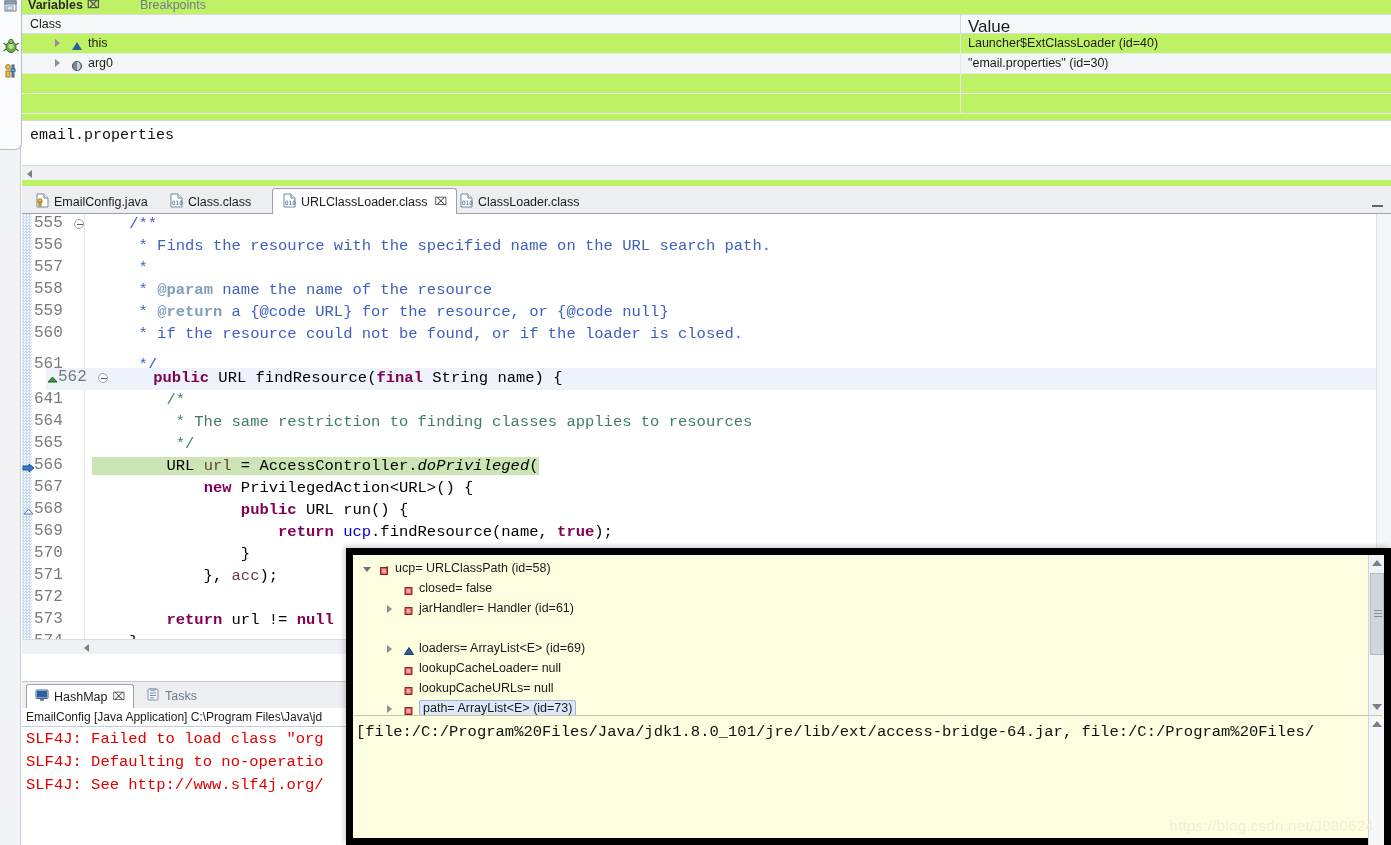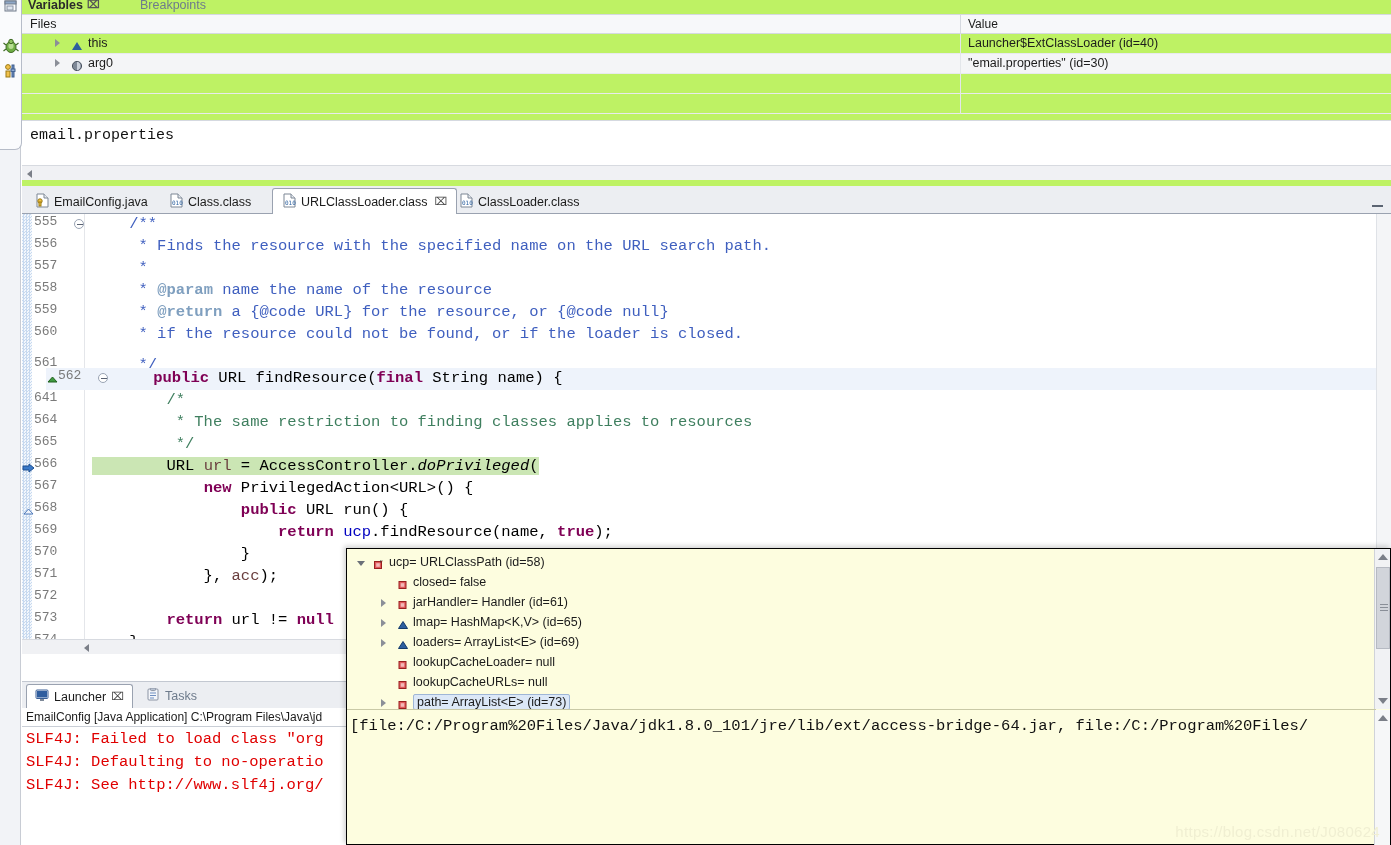--- a/index.html
+++ b/index.html
@@ -42,21 +42,21 @@
   .vtab.active { font-weight: bold; left: 6px; }
   .vtab.inactive { left: 118px; color: #6e7b8c; }
   .vtab .xg { font-size: 11px; color: #555; }
 
   .vars-header {
     position: absolute; left: 0; top: 14px; height: 20px; width: 100%;
     background: #f7f8fa; border-bottom: 1px solid #d5d9e0;
     border-top: 1px solid #d5d9e0;
   }
   .vh-name { position: absolute; left: 8px; top: 2px; font-size: 12.5px; color: #1b1b1b; }
-  .vh-value { position: absolute; left: 946px; top: 2px; font-size: 12px; color: #1b1b1b; }
+  .vh-value { position: absolute; left: 946px; top: 2px; font-size: 17px; color: #1b1b1b; }
   .vh-sep { position: absolute; left: 938px; top: 0; width: 1px; height: 20px; background: #d5d9e0; }
 
   .vrow {
     position: absolute; left: 0; width: 100%; height: 20px;
     border-bottom: 1px solid #e8eaee;
   }
   .vrow.alt { background: #f4f5f7; }
   .vrow .arrow {
     position: absolute; left: 33px; top: 5px;
     width: 0; height: 0;
@@ -119,21 +119,21 @@
   .ed-gutter-border {
     position: absolute; left: 62px; top: 0; width: 1px; height: 100%; background: #e4e6ea;
   }
   .cline {
     position: absolute; left: 0; width: 100%; height: 22px;
     font-family: "Liberation Mono", monospace; font-size: 15.5px;
   }
   .cline.hl-blue { background: #eef3fb; }
   .cline .lno {
     position: absolute; left: 12px; width: 38px; text-align: left;
-    color: #7a7a7a; font-size: 13px;
+    color: #7a7a7a; font-size: 16px;
   }
   .cline .fold {
     position: absolute; left: 52px; top: 5px; width: 10px; height: 10px;
     border: 1px solid #9aa4b4; border-radius: 50%; background: #fff;
   }
   .cline .fold:after {
     content: ""; position: absolute; left: 2px; top: 4px; width: 6px; height: 1px; background: #5a6272;
   }
   .cline .mk { position: absolute; left: 0px; top: 5px; width: 13px; height: 12px; }
   .cline .code { position: absolute; left: 70px; top: 1px; white-space: pre; }
@@ -180,21 +180,21 @@
   }
   .cons-subline { position: absolute; left: 0; top: 44px; width: 100%; height: 1px; background: #c9ced6; }
   .cons-line {
     position: absolute; left: 4px; font-family: "Liberation Mono", monospace;
     font-size: 15.5px; color: #e00000; white-space: pre;
   }
 
   
   .tip {
     position: absolute; left: 346px; top: 548px; width: 1045px; height: 297px;
-    background: #fdfddf; border: 1px solid #000000;
+    background: #fdfddf; border: 7px solid #000000;
     box-shadow: -2px -2px 5px rgba(0,0,0,.18);
   }
   .tip-tree { position: absolute; left: 0; top: 0; width: 1029px; height: 160px; overflow: hidden; }
   .trow { position: absolute; left: 0; width: 100%; height: 20px; }
   .trow .tw {
     position: absolute; top: 6px; width: 0; height: 0;
     border-left: 5px solid #8b8f98;
     border-top: 4px solid transparent; border-bottom: 4px solid transparent;
   }
   .trow .tw.open {
@@ -272,21 +272,21 @@
       <div class="vtab active">
         <span>Variables</span>
         <span class="xg">⌧</span>
       </div>
       <div class="vtab inactive">
         <span>Breakpoints</span>
       </div>
     </div>
 
     <div class="vars-header">
-      <span class="vh-name">Files</span>
+      <span class="vh-name">Class</span>
       <span class="vh-sep"></span>
       <span class="vh-value">Value</span>
     </div>
 
     <div class="vrow" style="top:34px">
       <span class="arrow"></span>
       <span class="vicon">
         <svg width="12" height="12" viewBox="0 0 12 12">
             <polygon points="6,2 11,10 1,10" fill="#2d5f9e"></polygon>
           </svg>
@@ -487,21 +487,21 @@
   <div class="console-view">
     <div class="cons-tabs">
       <div class="ctab sel" style="left:4px">
         <span>
           <svg width="14" height="13" viewBox="0 0 14 13">
             <rect x="1" y="1" width="12" height="8.5" rx="1" fill="#e9eef6" stroke="#3a5f96"></rect>
             <rect x="2" y="2" width="10" height="6.5" fill="#2f5d9e"></rect>
             <rect x="5" y="10" width="4" height="2" fill="#7f8a99"></rect>
           </svg>
         </span>
-        <span>Launcher</span>
+        <span>HashMap</span>
         <span class="xg">⌧</span>
       </div>
       <div class="ctab unsel" style="left:116px">
         <span>
           <svg width="14" height="13" viewBox="0 0 14 13">
             <rect x="2" y="1" width="10" height="11" rx="1" fill="#f4f6fa" stroke="#8b94a4"></rect>
             <rect x="4.5" y="0" width="5" height="2.6" rx="1" fill="#b9c3d2" stroke="#8b94a4"></rect>
             <path d="M4 5h6M4 7.5h6M4 10h4" stroke="#6f8fc0" stroke-width="1"></path>
           </svg>
         </span>
@@ -536,27 +536,20 @@
           <span class="tl" style="left: 66px;">closed= false</span>
         </div>
         <div class="trow" style="top: 44px;">
           <span class="tw" style="left: 34px;"></span>
           <span class="ti" style="left: 50px;"><svg width="12" height="12" viewBox="0 0 12 12">
               <rect x="2" y="2.5" width="7" height="7" fill="#e05a5a" stroke="#9a2020"></rect>
               <rect x="3.7" y="4.2" width="3.6" height="3.6" fill="#f4b8b8"></rect>
             </svg></span>
           <span class="tl" style="left: 66px;">jarHandler= Handler  (id=61)</span>
         </div>
-        <div class="trow" style="top: 64px;">
-          <span class="tw" style="left: 34px;"></span>
-          <span class="ti" style="left: 50px;"><svg width="12" height="12" viewBox="0 0 12 12">
-              <polygon points="6,2.5 10.5,9.5 1.5,9.5" fill="#2d5f9e" stroke="#123a6d"></polygon>
-            </svg></span>
-          <span class="tl" style="left: 66px;">lmap= HashMap&lt;K,V&gt;  (id=65)</span>
-        </div>
         <div class="trow" style="top: 84px;">
           <span class="tw" style="left: 34px;"></span>
           <span class="ti" style="left: 50px;"><svg width="12" height="12" viewBox="0 0 12 12">
               <polygon points="6,2.5 10.5,9.5 1.5,9.5" fill="#2d5f9e" stroke="#123a6d"></polygon>
             </svg></span>
           <span class="tl" style="left: 66px;">loaders= ArrayList&lt;E&gt;  (id=69)</span>
         </div>
         <div class="trow" style="top: 124px;">
           <span class="ti" style="left: 50px;"><svg width="12" height="12" viewBox="0 0 12 12">
               <rect x="2" y="2.5" width="7" height="7" fill="#e05a5a" stroke="#9a2020"></rect>

